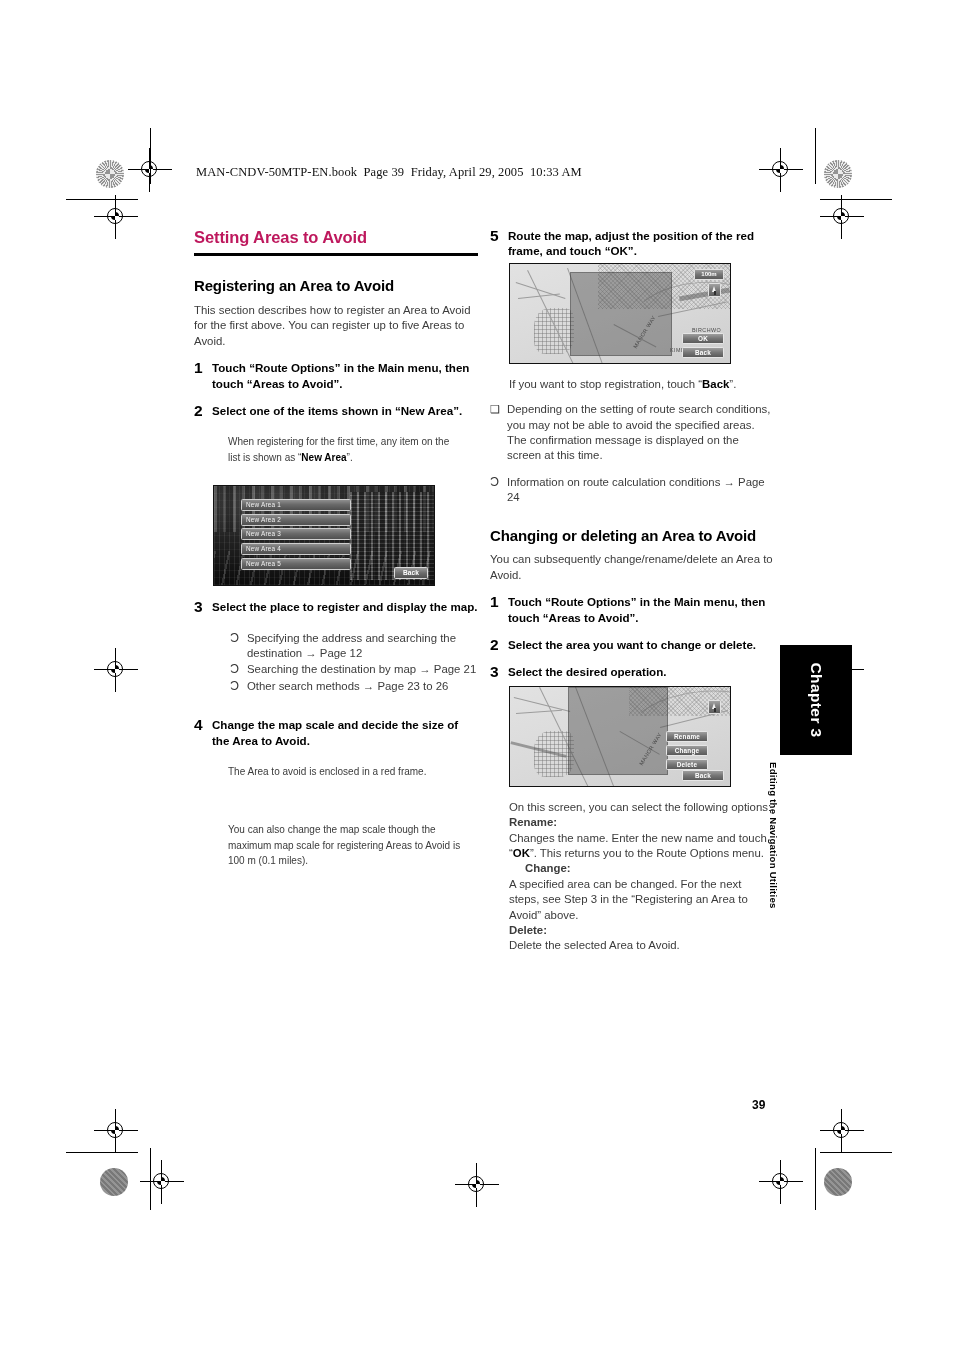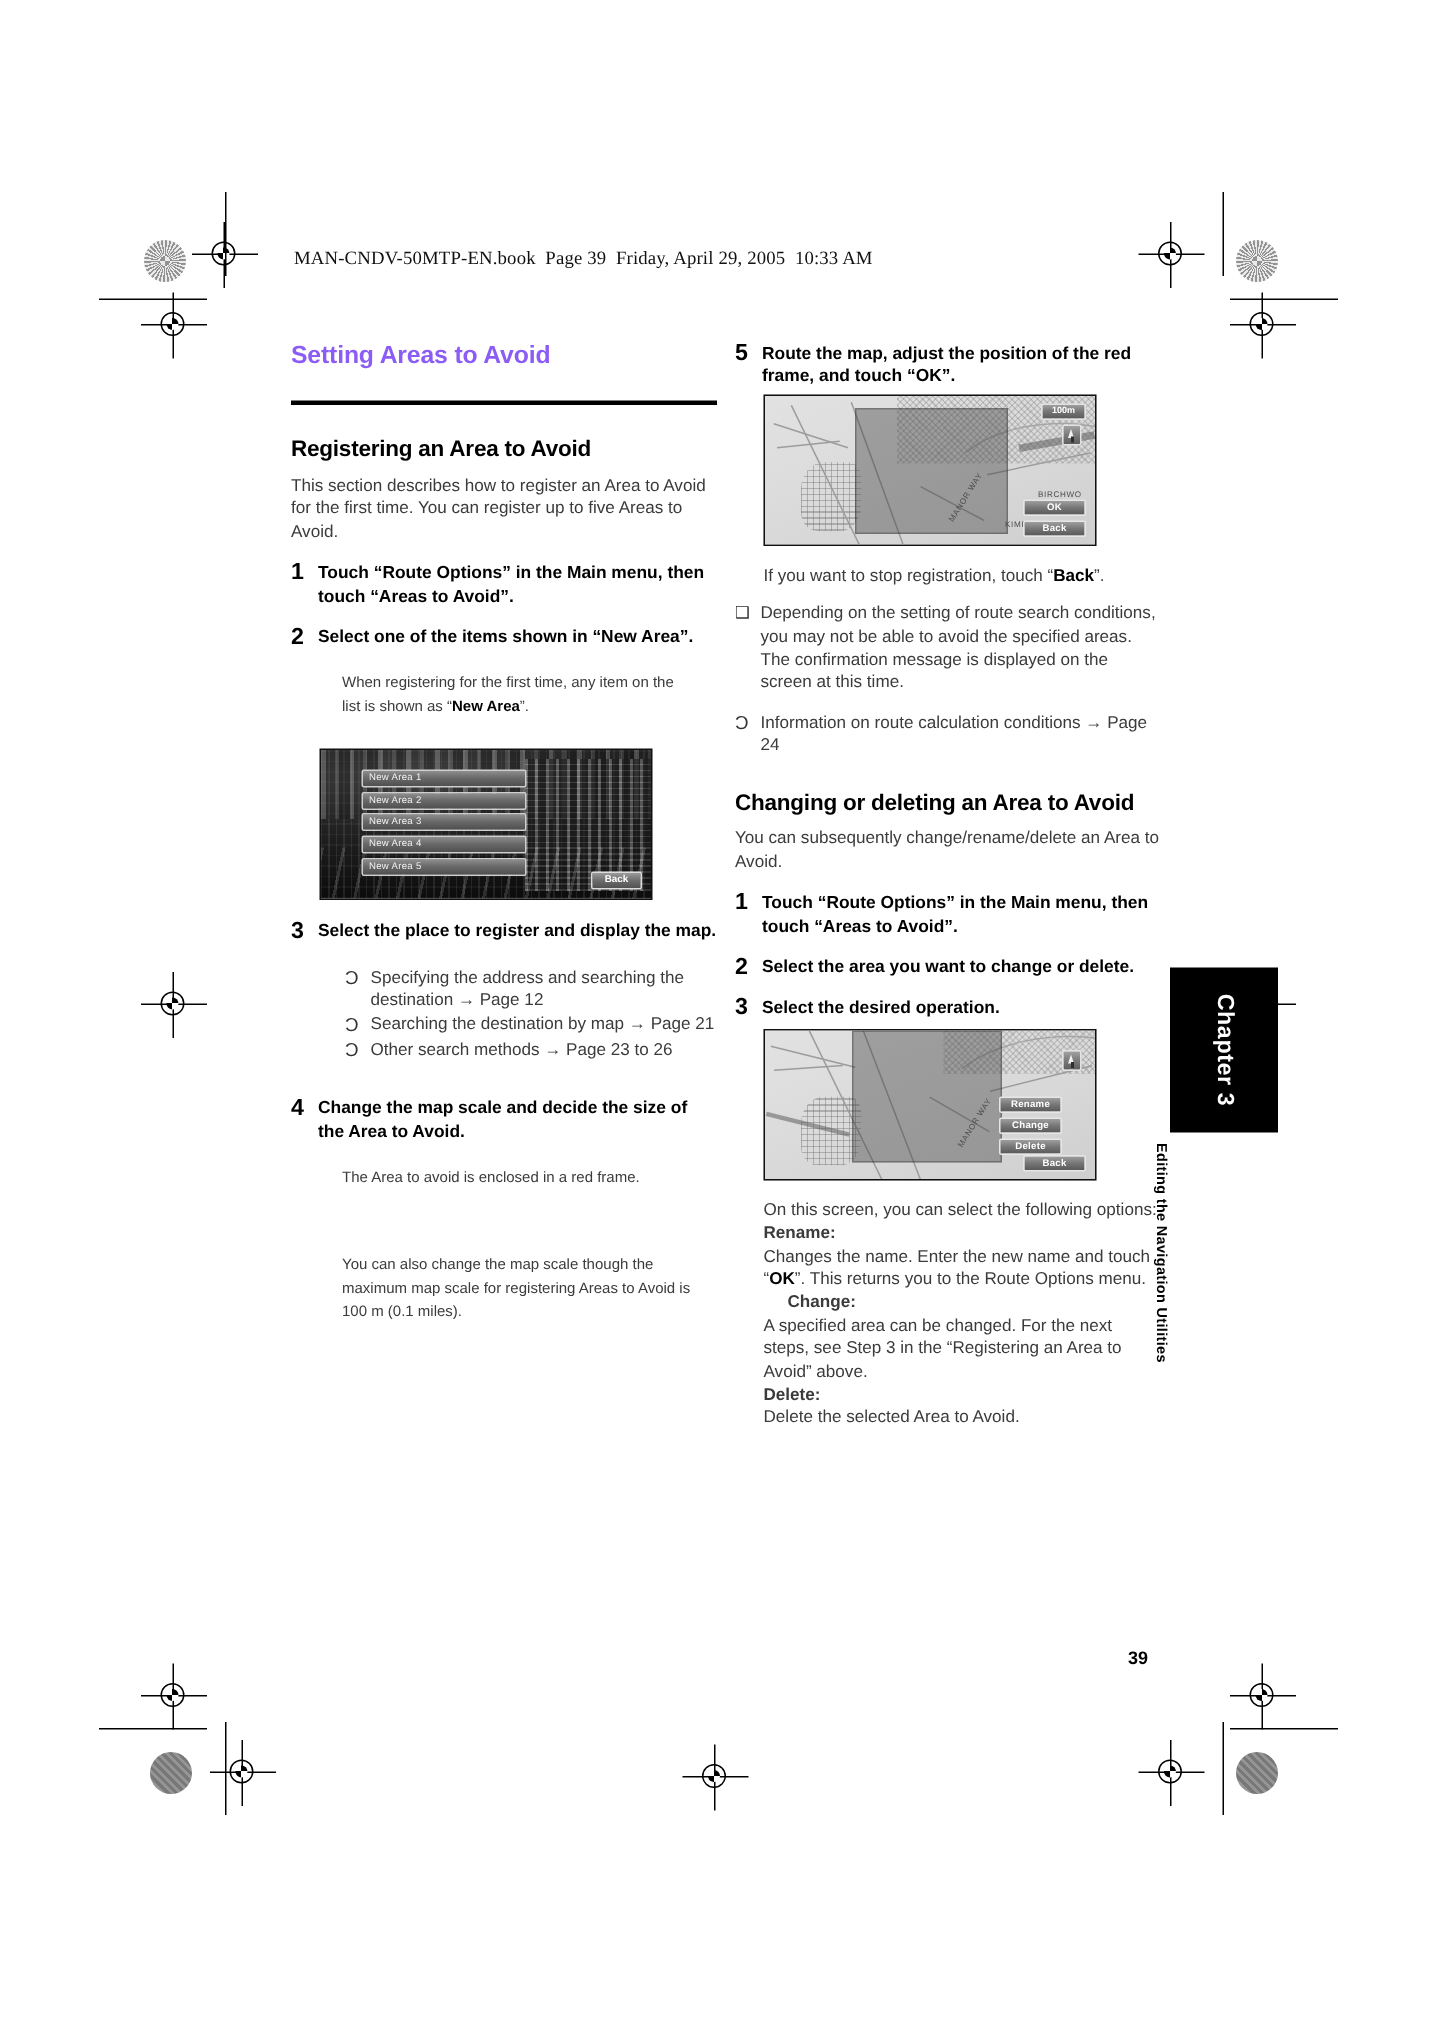--- a/index.html
+++ b/index.html
@@ -95,23 +95,23 @@
     position: absolute;
     width: 284px;
     top: 228px;
   }
   .col-left  { left: 194px; }
   .col-right { left: 490px; }
 
   h1.sec {
     font-size: 16.5px;
     font-weight: bold;
-    margin: 0 0 20px 0;
+    margin: 0 0 6px 0;
     letter-spacing: -0.1px;
-    color: #8b5cf6;
+    color: #be185d;
   }
   .sec-rule {
     height: 3.2px;
     background: #000;
     margin: 0 0 13px 0;
   }
   h2.sub {
     font-size: 15px;
     font-weight: bold;
     margin: 21px 0 8px 0;
@@ -527,21 +527,21 @@
 
 <div class="run-head">MAN-CNDV-50MTP-EN.book  Page 39  Friday, April 29, 2005  10:33 AM</div>
 
 <div class="col col-left">
 
   <h1 class="sec">Setting Areas to Avoid</h1>
   <div class="sec-rule"></div>
 
 
   <h2 class="sub">Registering an Area to Avoid</h2>
-  <p class="body">This section describes how to register an Area to Avoid for the first time. You can register up to five Areas to Avoid.</p>
+  <p class="body">This section describes how to register an Area to Avoid for the first above. You can register up to five Areas to Avoid.</p>
 
   <div class="step">
     <div class="num">1</div>
     <div class="stxt">
       <p class="shead">Touch “Route Options” in the Main menu, then touch “Areas to Avoid”.</p>
     </div>
   </div>
 
   <div class="step" style="margin-bottom:2px;">
     <div class="num">2</div>

